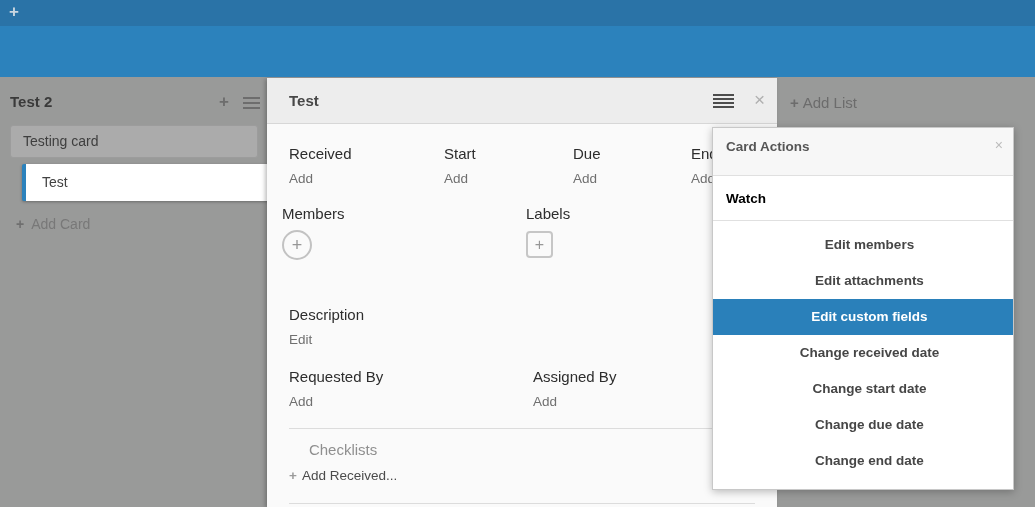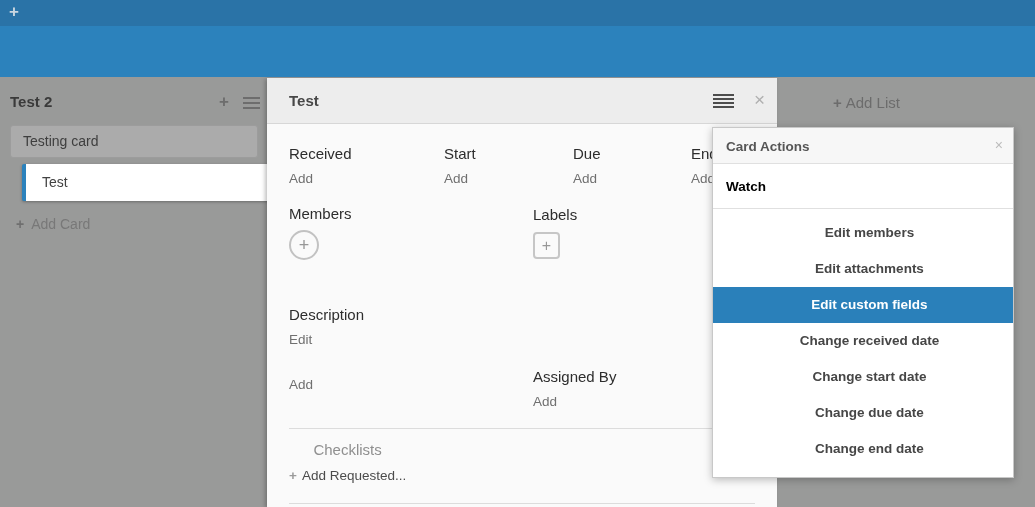--- a/index.html
+++ b/index.html
@@ -29,21 +29,21 @@
     background:#ababab; border:1px solid #9c9c9c; border-radius:3px;
     font-size:14px; color:#3e3e3e; line-height:31px; padding-left:12px; cursor:pointer; }
   .card-selected { position:absolute; left:22px; top:87px; width:249px; height:37px;
     background:#ffffff; border-left:4px solid #2c82bc; border-radius:2px;
     box-shadow:0 1px 3px rgba(0,0,0,.3);
     font-size:14px; color:#424242; line-height:37px; padding-left:16px; cursor:pointer; z-index:2; }
   .add-card { position:absolute; left:16px; top:139px; font-size:14px;
     color:#787878; cursor:pointer; }
   .add-card .plus { font-weight:bold; color:#6f6f6f; margin-right:7px; }
 
-  .add-list { position:absolute; left:833px; top:17px; font-size:15px;
+  .add-list { position:absolute; left:790px; top:17px; font-size:15px;
     color:#6c6c6c; cursor:pointer; }
   .add-list .plus { font-weight:bold; margin-right:4px; }
 
   
   .panel { position:absolute; left:267px; top:78px; width:510px; height:429px;
     background:#fafafa; box-shadow:-2px 1px 4px rgba(0,0,0,.25); z-index:3; }
   .panel-header { position:relative; height:46px; background:#ededed;
     border-bottom:1px solid #d7d7d7; }
   .panel-title { position:absolute; left:22px; top:14px; font-size:15px;
     font-weight:bold; color:#474747; }
@@ -53,21 +53,21 @@
     color:#b0b0b0; cursor:pointer; }
 
   .panel-body { position:relative; height:383px; }
   .field-label { font-size:15px; color:#2d2d2d; }
   .muted-link { font-size:13.5px; color:#6f6f6f; margin-top:9px; cursor:pointer; }
 
   .date-row { position:absolute; left:22px; top:21px; right:10px; display:flex;gap:10px; }
   .dcol-0 { flex:0 0 145px; } .dcol-1 { flex:0 0 119px; }
   .dcol-2 { flex:0 0 108px; } .dcol-3 { flex:1; }
 
-  .people-row { position:absolute; left:22px; top:81px; display:flex;align-items:center; }
+  .people-row { position:absolute; left:15px; top:81px; display:flex; }
   .pcol { width:244px; }
   .btn-add-member { margin-top:8px; width:30px; height:30px; border:2px solid #c2c2c2;
     border-radius:50%; color:#979797; font-size:18px; text-align:center; line-height:26px;
     cursor:pointer; }
   .btn-add-label { margin-top:9px; width:27px; height:27px; border:2px solid #c6c6c6;
     border-radius:4px; color:#979797; font-size:16px; text-align:center; line-height:23px;
     cursor:pointer; }
 
   .desc-sec { position:absolute; left:22px; top:182px; }
   .req-row { position:absolute; left:22px; top:244px; display:flex; }
@@ -77,21 +77,21 @@
 
   .check-sec { position:absolute; left:22px; top:317px; }
   .check-title { font-size:15px; color:#8f8f8f;text-align:center; }
   .add-checklist { margin-top:10px; font-size:13.5px; color:#4b4b4b; cursor:pointer; }
   .add-checklist .plus { color:#9a9a9a; font-weight:bold; margin-right:5px; }
 
   
   .menu { position:absolute; left:712px; top:127px; width:302px;
     background:#ffffff; border:1px solid #c8c8c8;
     box-shadow:0 2px 8px rgba(0,0,0,.25); z-index:10; padding-bottom:10px; }
-  .menu-header { position:relative; height:36px; background:#f7f7f7;
+  .menu-header { position:relative; height:48px; background:#f7f7f7;
     border-bottom:1px solid #e0e0e0; }
   .menu-title { position:absolute; left:13px; top:11px; font-size:13.5px;
     font-weight:bold; color:#565656; }
   .menu-close { position:absolute; right:10px; top:9px; font-size:14px;
     color:#bbbbbb; cursor:pointer; }
   .menu-watch { height:45px; line-height:45px; padding-left:13px; font-size:13.5px;
     font-weight:bold; color:#000000; border-bottom:1px solid #e0e0e0; cursor:pointer; }
   .menu-group { padding-top:6px; }
   .menu-item { height:36px; line-height:36px; padding-left:13px; font-size:13.5px;
     font-weight:bold; color:#464646; cursor:pointer;text-align:center; }
@@ -171,34 +171,35 @@
       </div>
     </div>
 
     <div class="desc-sec">
       <div class="field-label">Description</div>
       <div class="muted-link">Edit</div>
     </div>
 
     <div class="req-row">
       <div class="pcol">
+        <div class="field-label">Requested By</div>
         <div class="muted-link">Add</div>
       </div>
       <div class="pcol">
         <div class="field-label">Assigned By</div>
         <div class="muted-link">Add</div>
       </div>
     </div>
 
     <div class="divider div1"></div>
 
     <div class="check-sec">
       <div class="check-title">Checklists</div>
       <div class="add-checklist">
-        <span class="plus">+</span><span>Add Requested...</span>
+        <span class="plus">+</span><span>Add Received...</span>
       </div>
     </div>
 
     <div class="divider div2"></div>
   </div>
 </div>
 
 <div class="menu">
   <div class="menu-header">
     <div class="menu-title">Card Actions</div>

